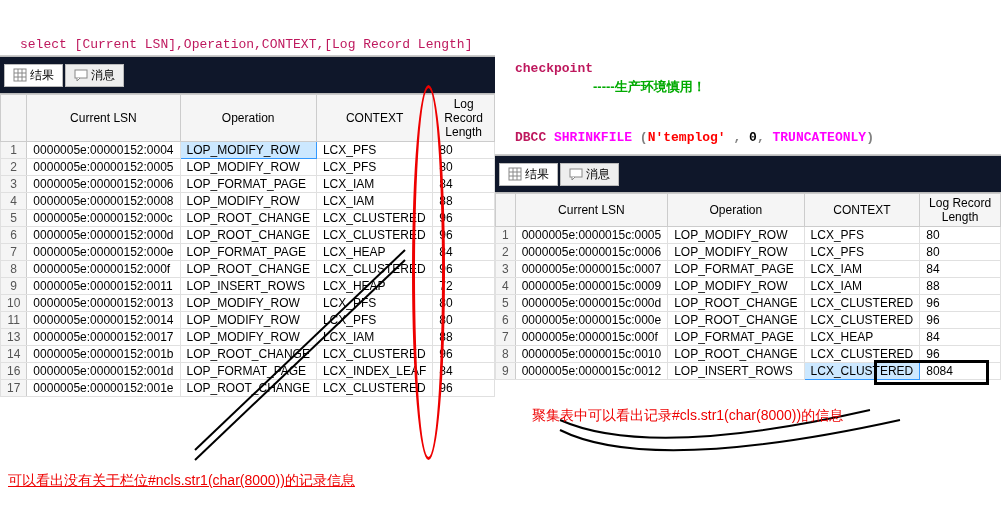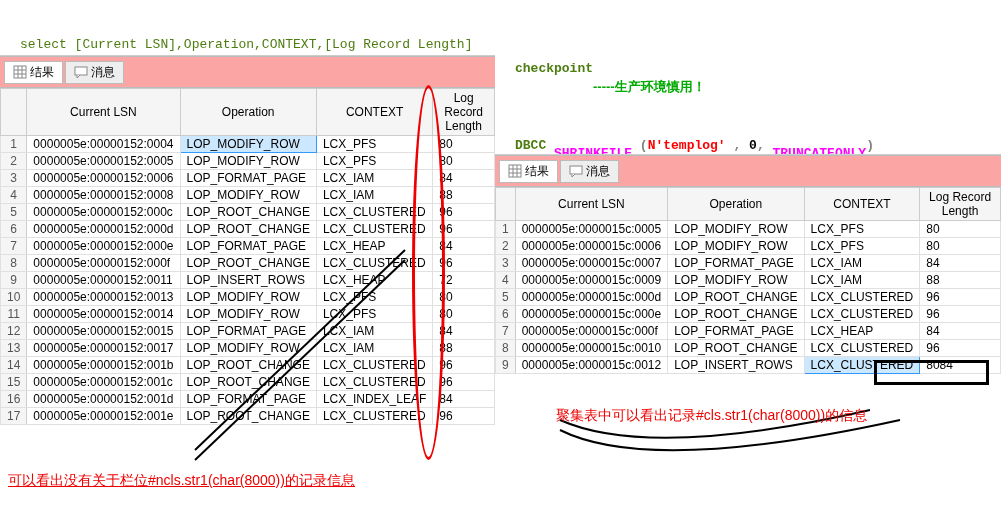--- a/index.html
+++ b/index.html
@@ -3,28 +3,28 @@
 <meta charset="utf-8">
 <style>
   * { box-sizing: border-box; margin: 0; padding: 0; }
   body { font-family: "Segoe UI", Tahoma, sans-serif; font-size: 12px; background: #fff; width: 1001px; height: 520px; position: relative; overflow: hidden; }
   .pane-left { position: absolute; left: 0; top: 0; width: 495px; height: 520px; }
   .pane-right { position: absolute; left: 495px; top: 0; width: 506px; height: 520px; }
 
   .editor { background: #fff; font-family: Consolas, "Courier New", monospace; font-size: 13px; padding: 2px 4px; line-height: 17px; border-bottom: 1px solid #ccc; white-space: pre; overflow: hidden; }
   .editor .line { display: flex; align-items: center; }
   .gutter { width: 14px; display: inline-block; color: #888; font-size: 10px; text-align: center; margin-right: 2px; }
-  .kw-blue { color: #4d7c0f; }
-  .kw-magenta { color: #ff00ff; margin-top: 16px; }
+  .kw-blue { color: #be185d; }
+  .kw-magenta { color: #ff00ff; }
   .kw-red { color: #ff0000; }
   .kw-gray { color: #808080; }
   .kw-black { color: #000; }
   .cn-green { color: #00aa00; font-family: SimSun, sans-serif; margin-top: 36px; }
 
-  .tabs { background: #fca5a5; border-top: 1px solid #bbb; border-bottom: 1px solid #bbb; height: 32px; display: flex; align-items: center; padding: 12px 4px; }
+  .tabs { background: #0f172a; border-top: 1px solid #bbb; border-bottom: 1px solid #bbb; height: 32px; display: flex; align-items: center; padding: 18px 4px; }
   .tab { display: flex; align-items: center; padding: 2px 8px; border: 1px solid #bbb; background: #fff; margin-right: 2px; font-size: 12px; font-family: SimSun, sans-serif; cursor: pointer; }
   .tab.inactive { background: #eee; }
   .tab .ticon { width: 14px; height: 14px; margin-right: 3px; }
 
   .grid { background: #fff; }
   .grid table { border-collapse: collapse; width: 100%; }
   .grid th { background: #f5f5f5; border: 1px solid #ccc; text-align: center; padding: 2px 6px; font-weight: normal; font-size: 12px; height: 18px; }
   .grid td { border: 1px solid #e0e0e0; padding: 1px 6px; font-size: 12px; height: 17px; white-space: nowrap; }
   .grid .rownum { background: #f5f5f5; text-align: center; width: 18px; color: #555; border-right: 1px solid #ccc; }
   .grid .sel-cell { background: #cce8ff; border: 1px solid #3399ff; }
@@ -147,43 +147,29 @@
             <td>80</td>
           </tr>
           <tr>
             <td class="rownum">11</td>
             <td>0000005e:00000152:0014</td>
             <td>LOP_MODIFY_ROW</td>
             <td>LCX_PFS</td>
             <td>80</td>
           </tr>
           <tr>
-            <td class="rownum">12</td>
-            <td>0000005e:00000152:0015</td>
-            <td>LOP_FORMAT_PAGE</td>
-            <td>LCX_IAM</td>
-            <td>84</td>
-          </tr>
-          <tr>
             <td class="rownum">13</td>
             <td>0000005e:00000152:0017</td>
             <td>LOP_MODIFY_ROW</td>
             <td>LCX_IAM</td>
             <td>88</td>
           </tr>
           <tr>
             <td class="rownum">14</td>
             <td>0000005e:00000152:001b</td>
-            <td>LOP_ROOT_CHANGE</td>
-            <td>LCX_CLUSTERED</td>
-            <td>96</td>
-          </tr>
-          <tr>
-            <td class="rownum">15</td>
-            <td>0000005e:00000152:001c</td>
             <td>LOP_ROOT_CHANGE</td>
             <td>LCX_CLUSTERED</td>
             <td>96</td>
           </tr>
           <tr>
             <td class="rownum">16</td>
             <td>0000005e:00000152:001d</td>
             <td>LOP_FORMAT_PAGE</td>
             <td>LCX_INDEX_LEAF</td>
             <td>84</td>
@@ -312,13 +298,13 @@
 
 <div class="annot oval-red" style="left:412px; top:85px; width:33px; height:375px;"></div>
 <div class="annot box-black" style="left:874px; top:360px; width:115px; height:25px;"></div>
 <svg class="annot" style="left:0;top:0;" width="1001" height="520">
   <line x1="195" y1="450" x2="405" y2="250" stroke="#000" stroke-width="2"></line>
   <line x1="195" y1="460" x2="405" y2="260" stroke="#000" stroke-width="2"></line>
   <path d="M 560 420 Q 650 460 870 410" stroke="#000" stroke-width="2" fill="none"></path>
   <path d="M 560 430 Q 650 475 900 420" stroke="#000" stroke-width="2" fill="none"></path>
 </svg>
 <div class="annot note-red" style="left:8px; top:470px; width:440px;text-decoration:underline;">可以看出没有关于栏位#ncls.str1(char(8000))的记录信息</div>
-<div class="annot note-red" style="left:556px; top:405px; width:380px;">聚集表中可以看出记录#cls.str1(char(8000))的信息</div>
+<div class="annot note-red" style="left:532px; top:405px; width:380px;">聚集表中可以看出记录#cls.str1(char(8000))的信息</div>
 
 </body></html>

